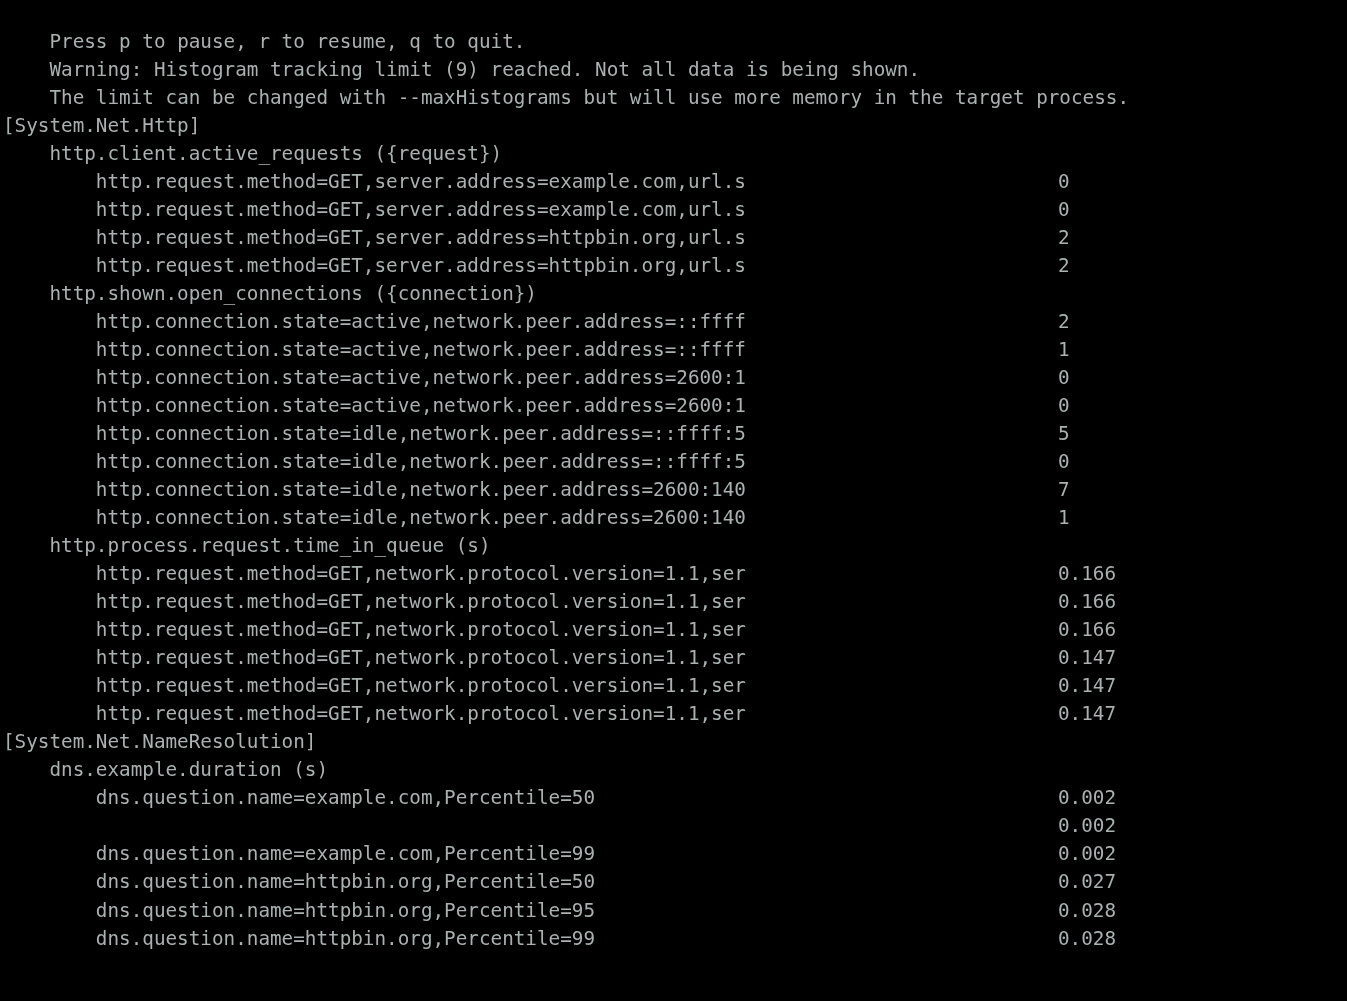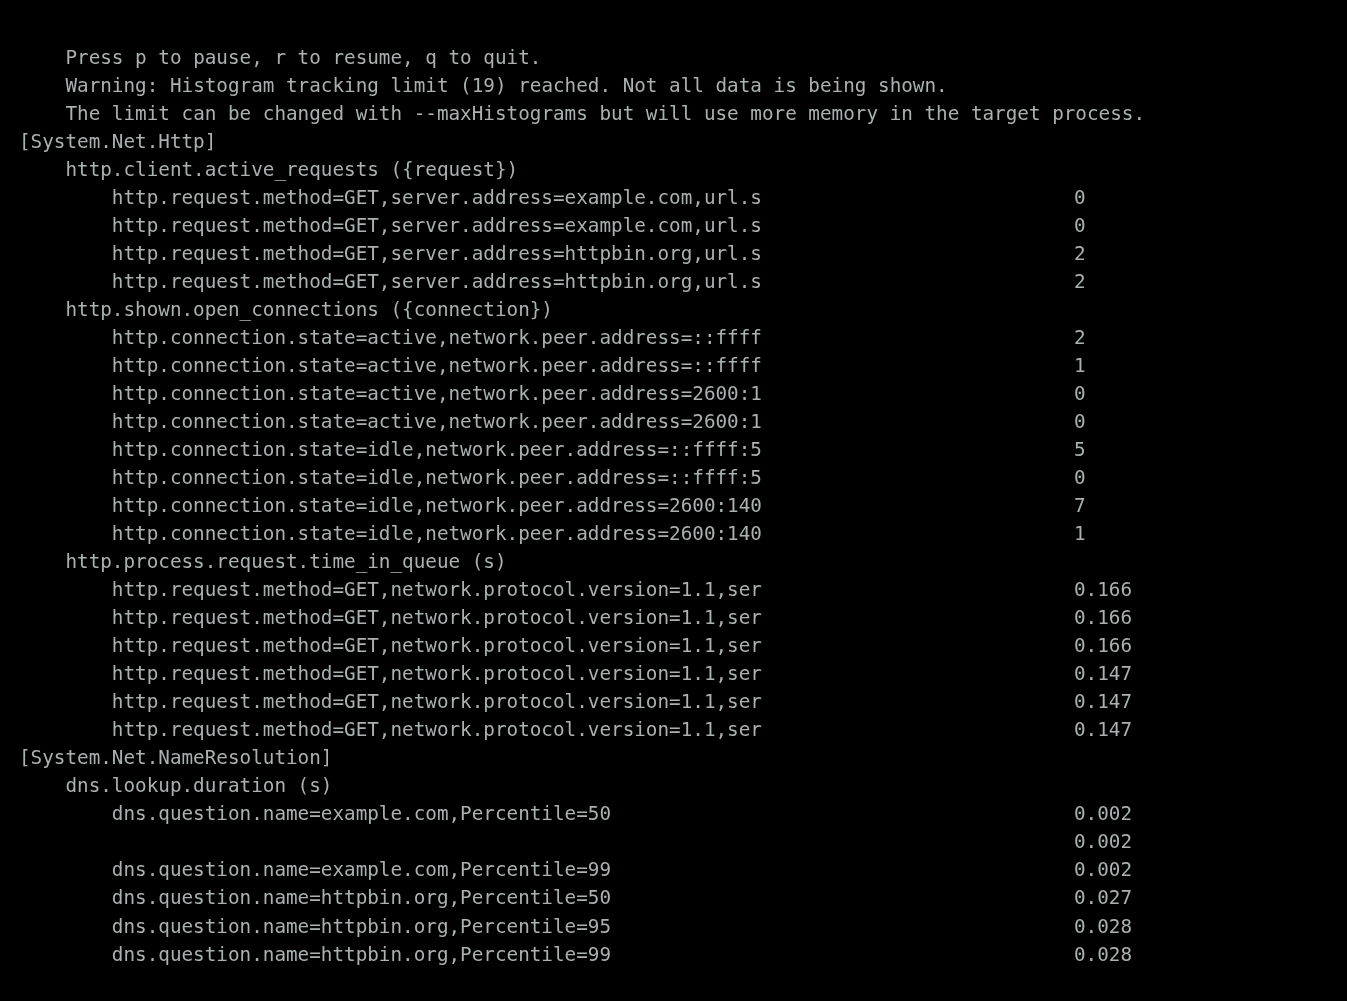--- a/index.html
+++ b/index.html
@@ -14,21 +14,21 @@
   #terminal {
     position: relative;
     width: 1347px;
     height: 1001px;
     background: #000000;
     color: #a9b1b1;
     font-family: "DejaVu Sans Mono", "Liberation Mono", monospace;
     font-size: 19.3px;
     line-height: 28.03px;
     letter-spacing: 0px;
-    padding: 16px;
+    padding: 0;
     box-sizing: border-box;
     -webkit-font-smoothing: antialiased;
   }
   .line {
     position: relative;
     height: 28.03px;
     white-space: pre;
     display: block;
     padding-left: 3px;
     box-sizing: border-box;
@@ -49,21 +49,21 @@
 <body>
 
 <div id="terminal">
 
   <div class="line">
     <span class="lbl">Press p to pause, r to resume, q to quit.</span>
   </div>
 
 
   <div class="line">
-    <span class="lbl">Warning: Histogram tracking limit (19) reached. Not all data is being shown.</span>
+    <span class="lbl">Warning: Histogram tracking limit (9) reached. Not all data is being shown.</span>
   </div>
 
   <div class="line">
     <span class="lbl">The limit can be changed with --maxHistograms but will use more memory in the target process.</span>
   </div>
 
   <div class="blank"></div>
 
   <div id="provider-container">
       <div class="line"><span class="lbl">[System.Net.Http]</span></div>
@@ -82,21 +82,21 @@
       <div class="line"><span class="lbl">        http.connection.state=idle,network.peer.address=2600:140</span><span class="val">7</span></div>
       <div class="line"><span class="lbl">        http.connection.state=idle,network.peer.address=2600:140</span><span class="val">1</span></div>
       <div class="line"><span class="lbl">    http.process.request.time_in_queue (s)</span></div>
       <div class="line"><span class="lbl">        http.request.method=GET,network.protocol.version=1.1,ser</span><span class="val">0.166</span></div>
       <div class="line"><span class="lbl">        http.request.method=GET,network.protocol.version=1.1,ser</span><span class="val">0.166</span></div>
       <div class="line"><span class="lbl">        http.request.method=GET,network.protocol.version=1.1,ser</span><span class="val">0.166</span></div>
       <div class="line"><span class="lbl">        http.request.method=GET,network.protocol.version=1.1,ser</span><span class="val">0.147</span></div>
       <div class="line"><span class="lbl">        http.request.method=GET,network.protocol.version=1.1,ser</span><span class="val">0.147</span></div>
       <div class="line"><span class="lbl">        http.request.method=GET,network.protocol.version=1.1,ser</span><span class="val">0.147</span></div>
       <div class="line"><span class="lbl">[System.Net.NameResolution]</span></div>
-      <div class="line"><span class="lbl">    dns.lookup.duration (s)</span></div>
+      <div class="line"><span class="lbl">    dns.example.duration (s)</span></div>
       <div class="line"><span class="lbl">        dns.question.name=example.com,Percentile=50</span><span class="val">0.002</span></div>
       <div class="line"><span class="val">0.002</span></div>
       <div class="line"><span class="lbl">        dns.question.name=example.com,Percentile=99</span><span class="val">0.002</span></div>
       <div class="line"><span class="lbl">        dns.question.name=httpbin.org,Percentile=50</span><span class="val">0.027</span></div>
       <div class="line"><span class="lbl">        dns.question.name=httpbin.org,Percentile=95</span><span class="val">0.028</span></div>
       <div class="line"><span class="lbl">        dns.question.name=httpbin.org,Percentile=99</span><span class="val">0.028</span></div>
     </div>
 
 </div>
 

